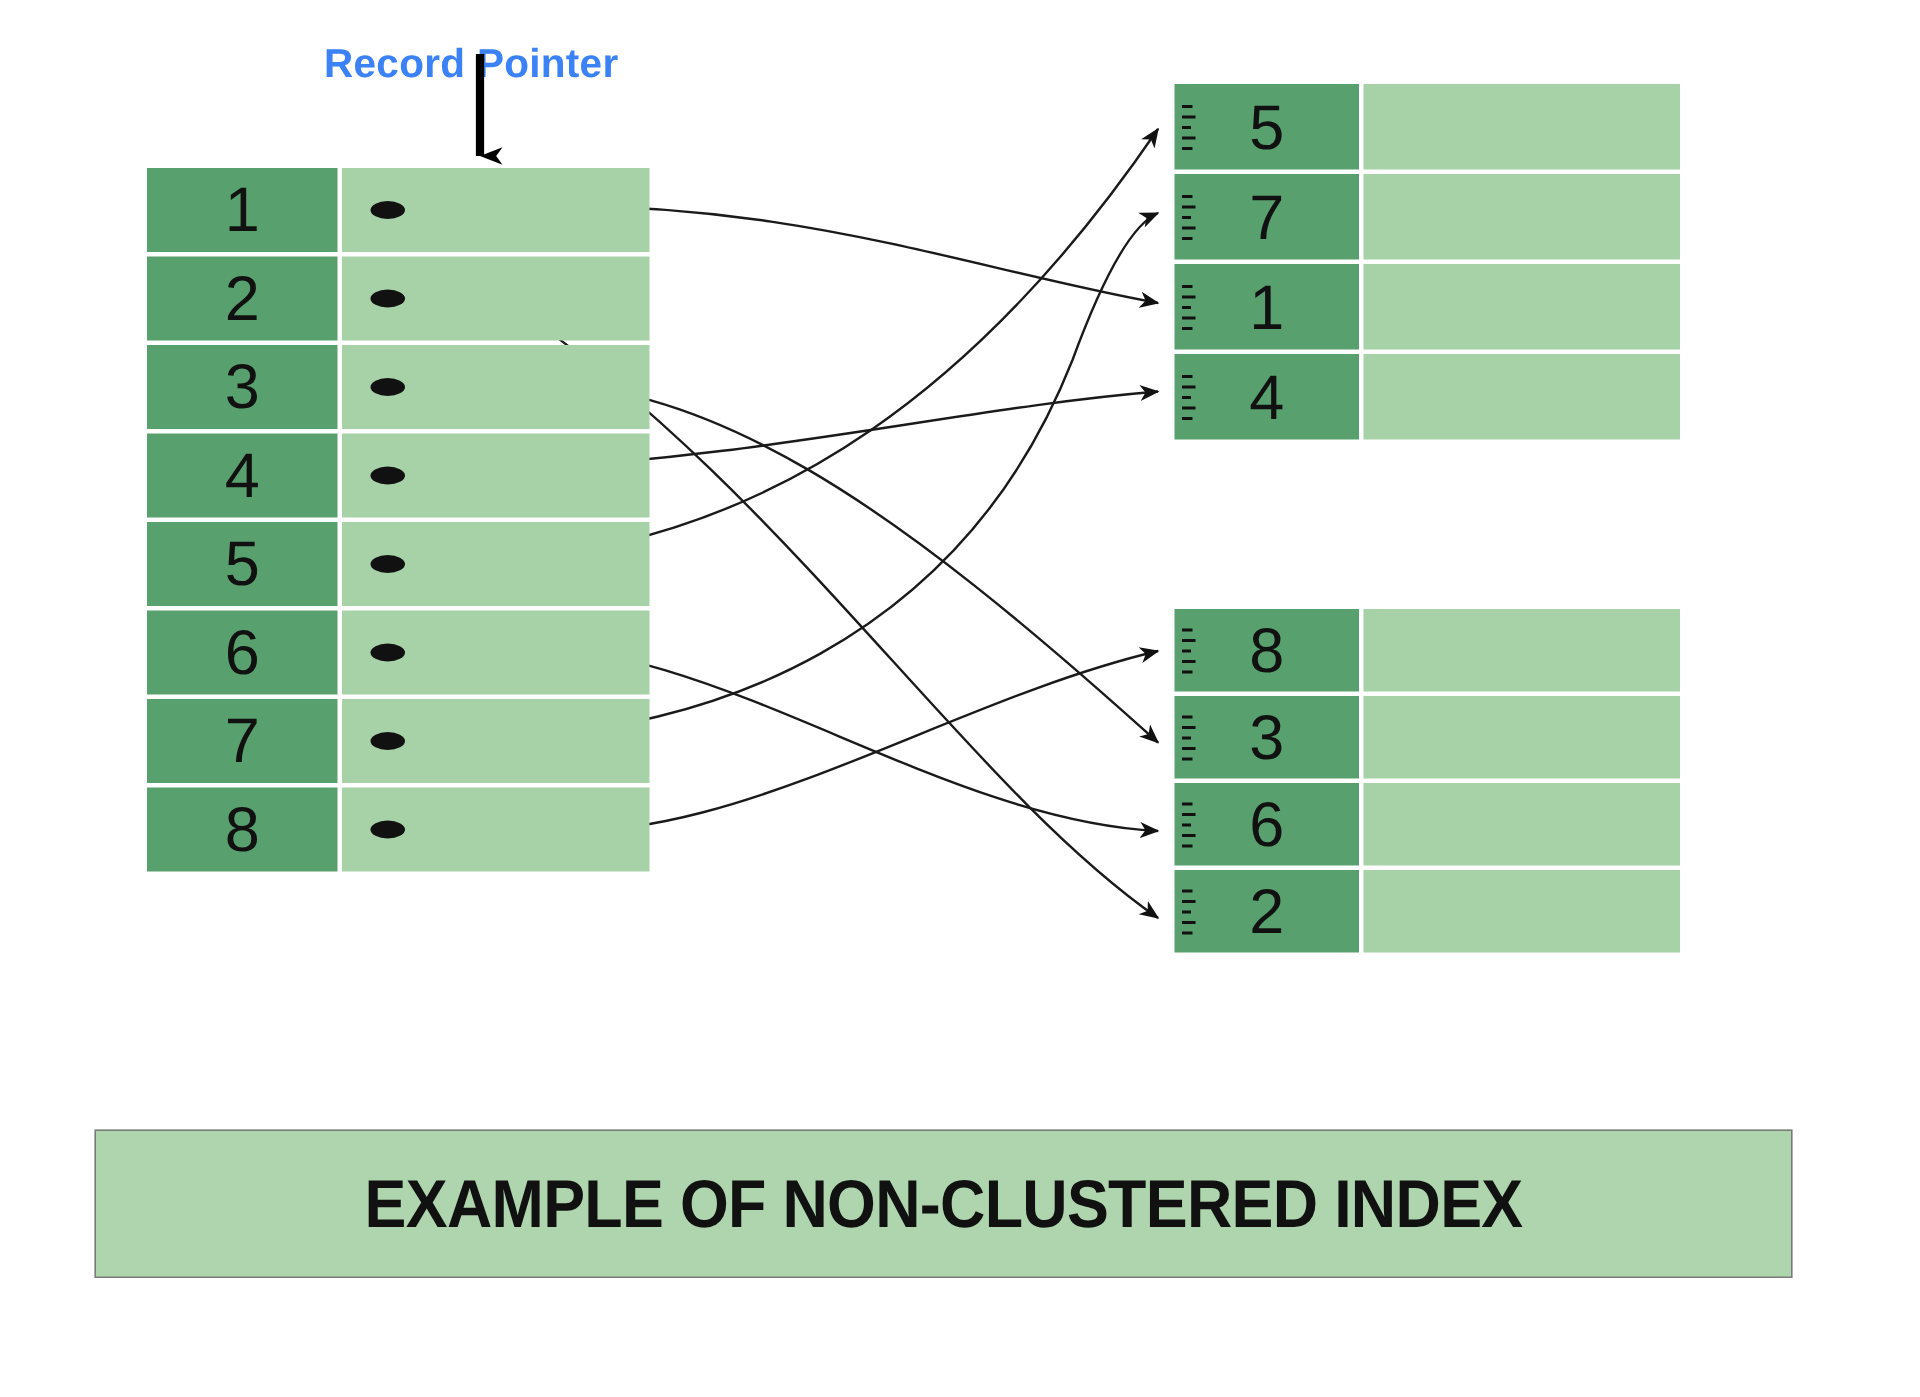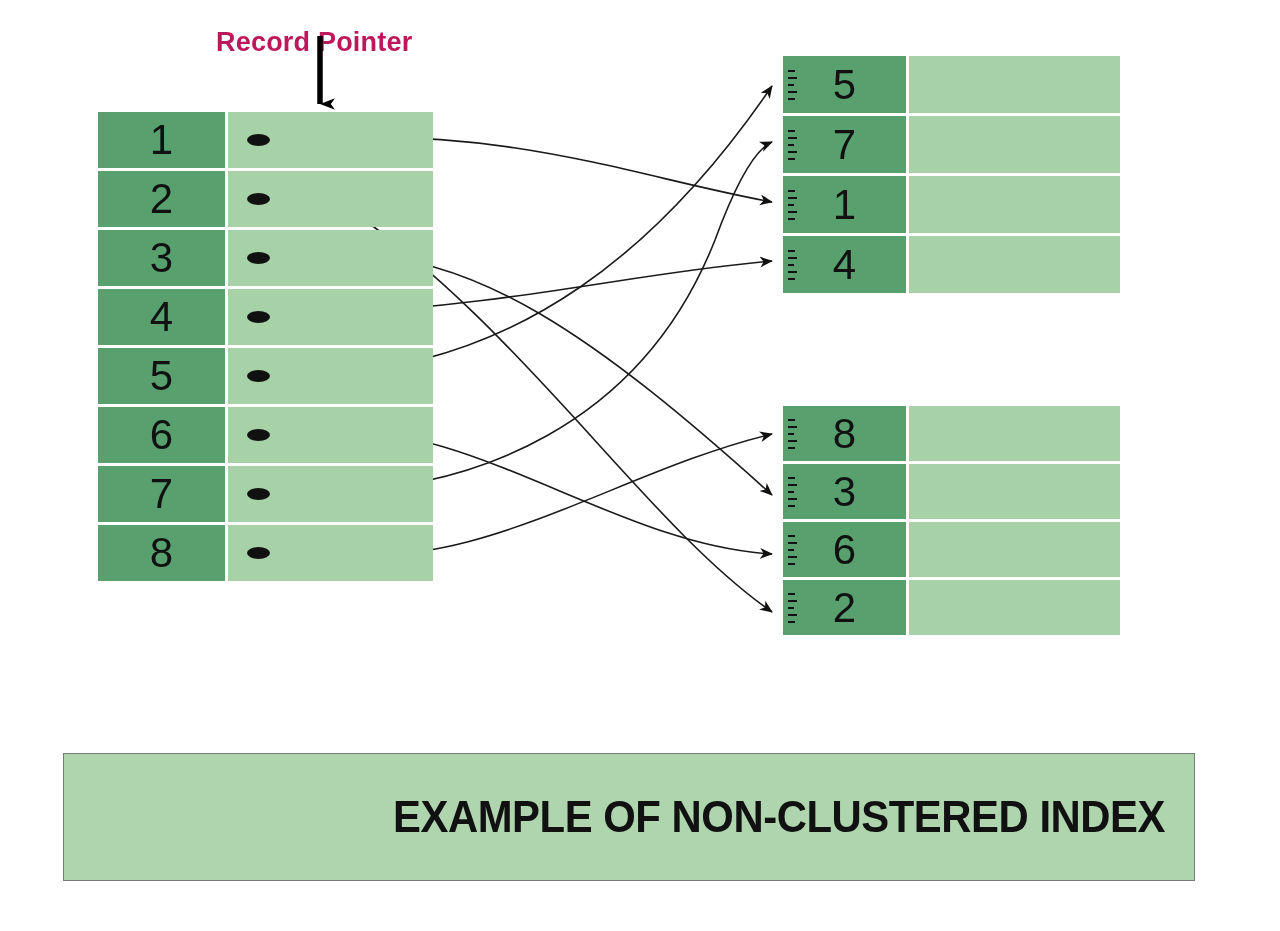--- a/index.html
+++ b/index.html
@@ -108,38 +108,38 @@
   .ticks i:nth-child(4) { width: 9px; }
   .ticks i:nth-child(5) { width: 7px; }
 
   
   #record-pointer-label {
     position: absolute;
     left: 216px;
     top: 27px;
     font-size: 27px;
     font-weight: bold;
-    color: #be185d;
+    color: #3b82f6;
     white-space: nowrap;
     letter-spacing: 0.2px;
   }
 
   
   #caption-box {
     position: absolute;
     left: 63px;
     top: 753px;
     width: 1132px;
-    height: 128px;
+    height: 99px;
     background: #aed5ae;
     border: 1.5px solid #7a7a7a;
     box-sizing: border-box;
     display: flex;
     align-items: center;
-    justify-content: flex-end;
+    justify-content: center;
   }
   #caption-text {
     font-size: 45px;
     font-weight: bold;
     color: #111111;
     letter-spacing: -0.5px;
     transform: scaleX(0.93);
     white-space: nowrap;
   }
 

